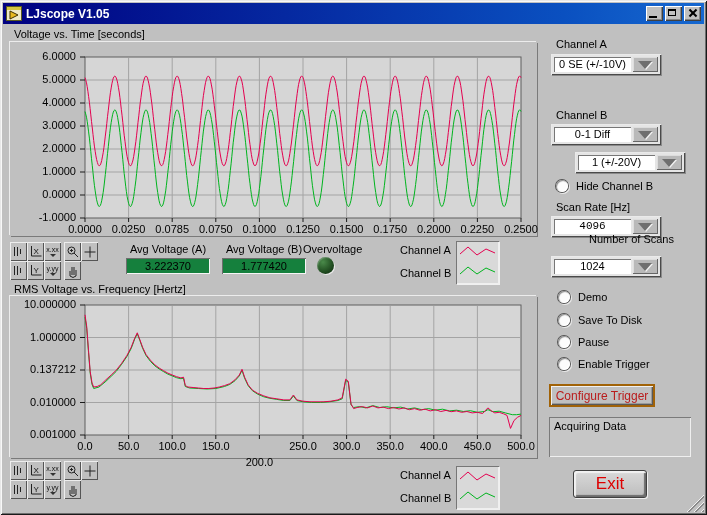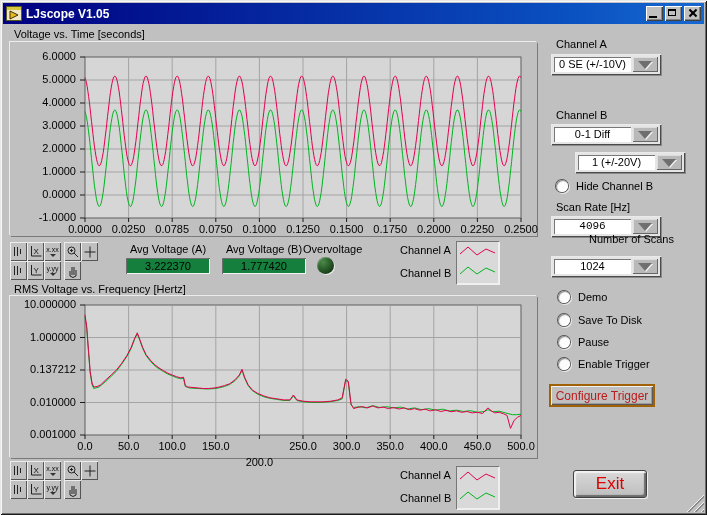--- a/index.html
+++ b/index.html
@@ -403,17 +403,20 @@
     <span class="circ"></span>
     <span>Pause</span>
   </div>
   <div class="radio" style="left:558px;top:358px;">
     <span class="circ"></span>
     <span>Enable Trigger</span>
   </div>
 
   <button class="btn3d" style="left:549px;top:384px;width:106px;height:23px;">Configure Trigger</button>
 
+  <div class="statusbox" style="left:549px;top:417px;width:142px;height:40px;">
+    <span>Acquiring Data</span>
+  </div>
 
   <button class="exitbtn" style="left:573px;top:470px;width:74px;height:28px;">Exit</button>
 
   <div class="grip"></div>
 </div>
 
 </body></html>

